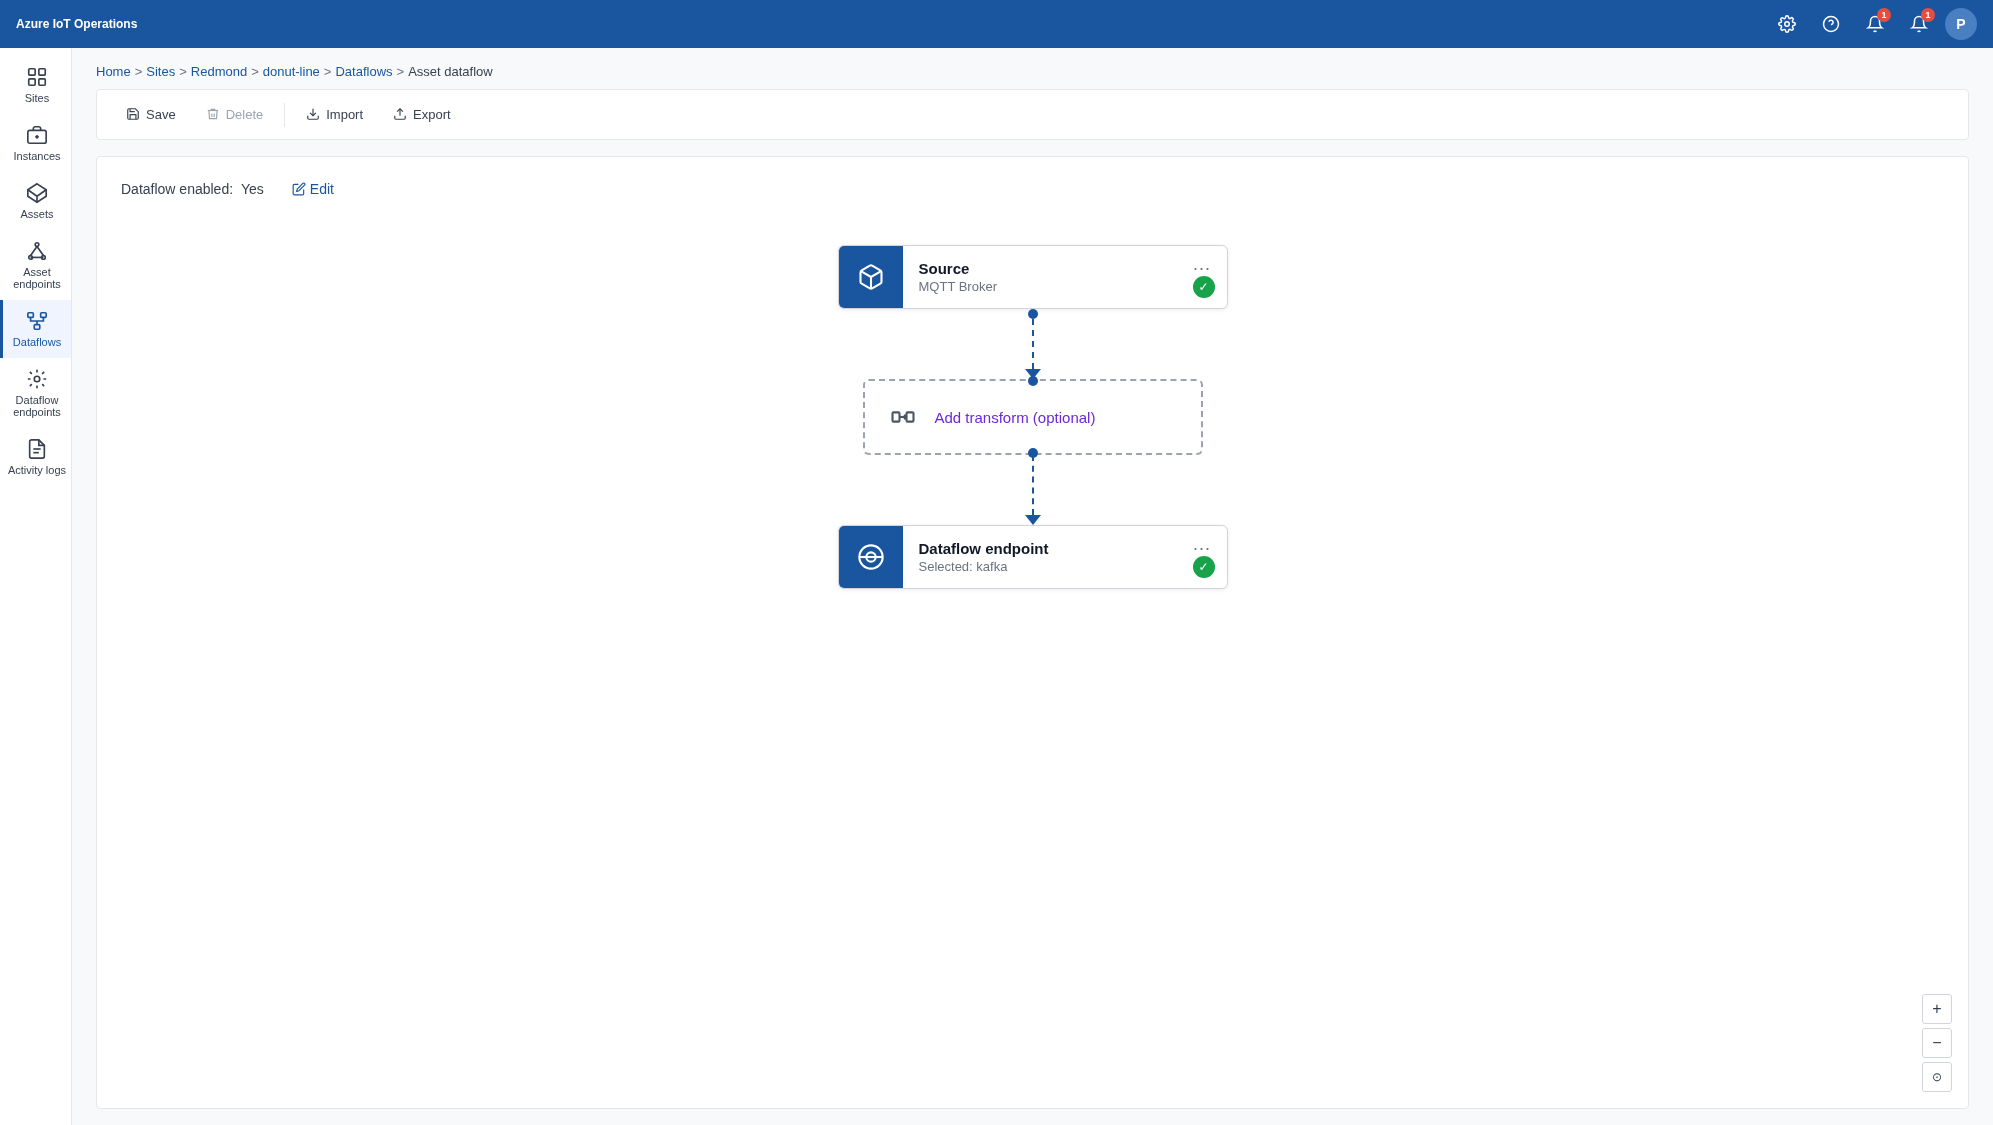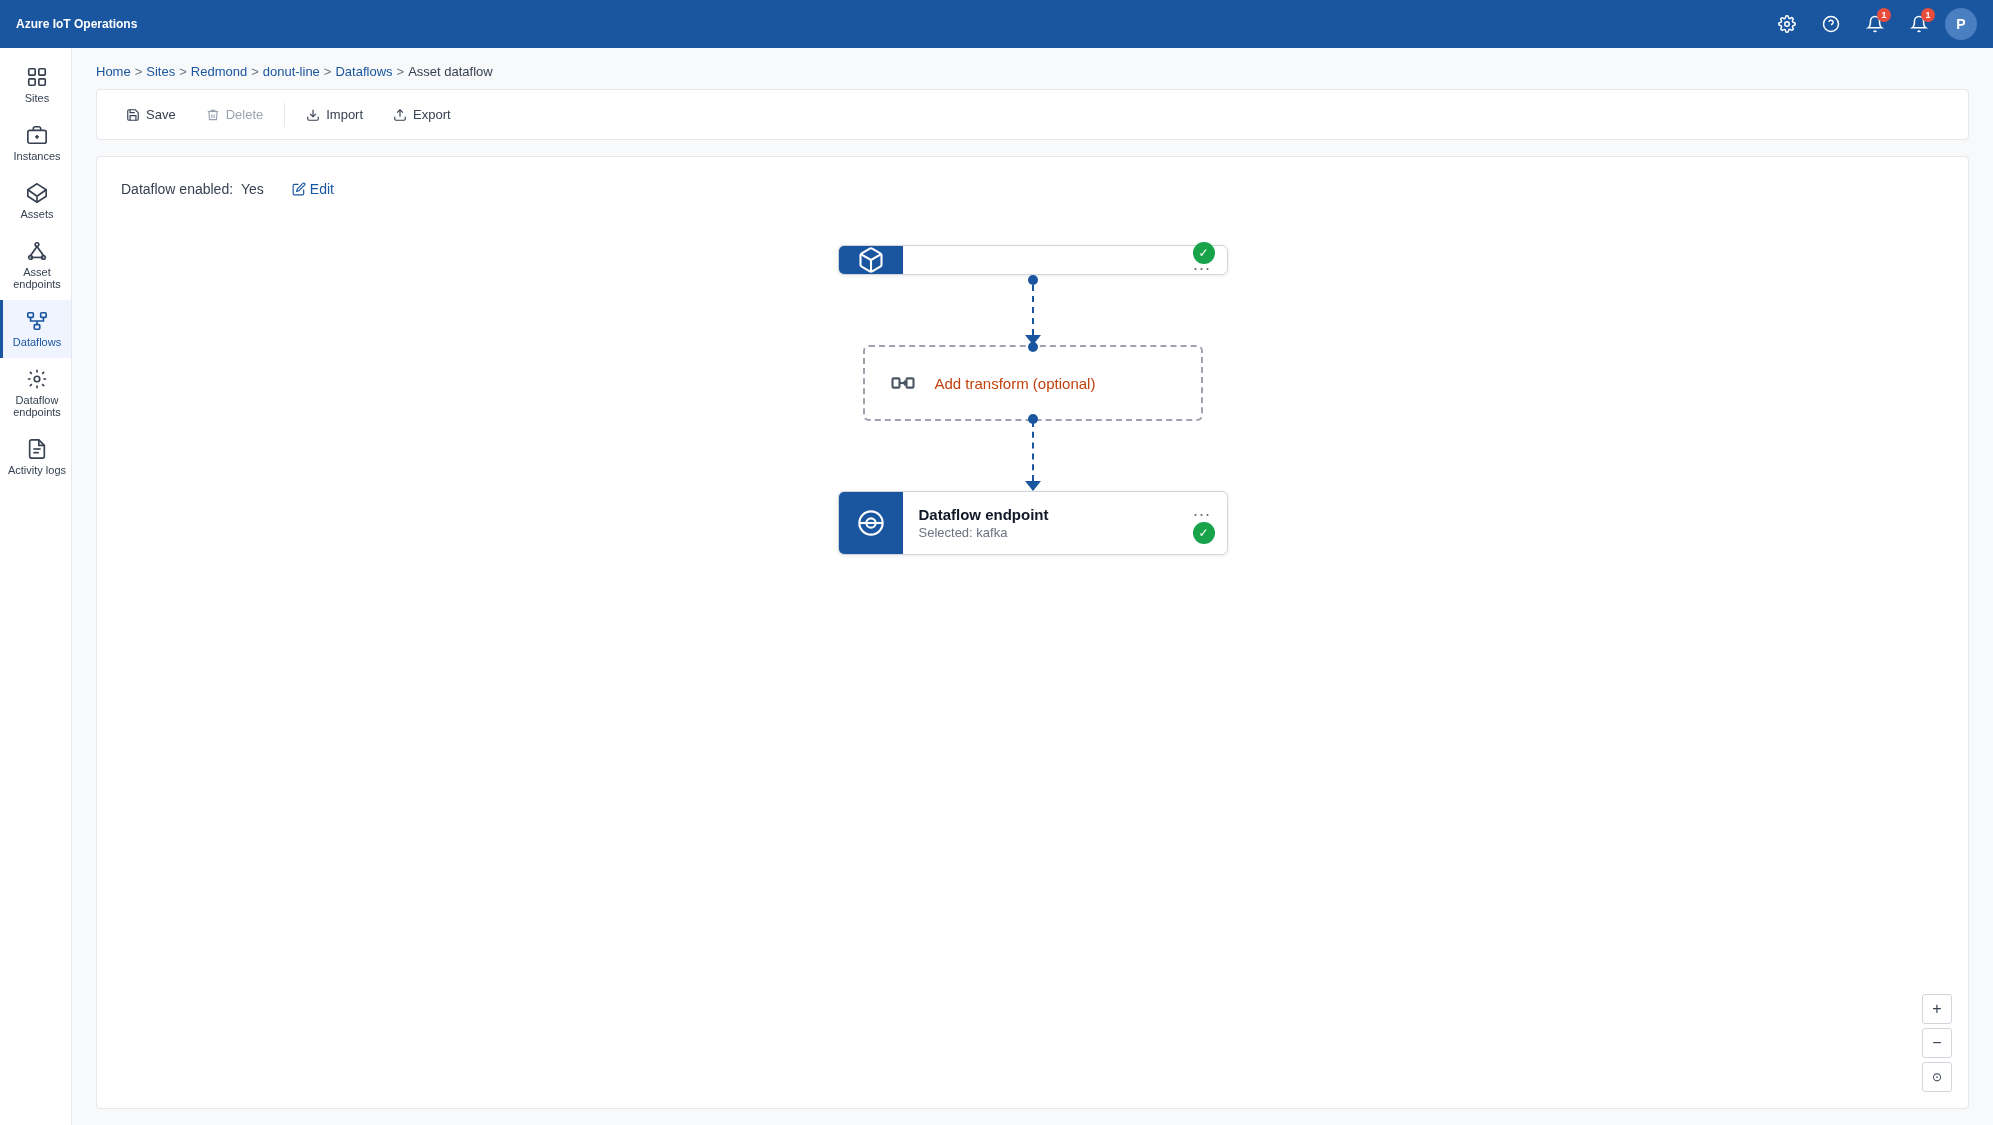--- a/index.html
+++ b/index.html
@@ -133,21 +133,21 @@
       border: 1px solid #e5e7eb;
       border-radius: 4px;
       padding: 10px 16px;
       display: flex;
       align-items: center;
       gap: 4px;
       margin-bottom: 16px;
     }
     .toolbar-btn {
       display: flex;
-      align-items: flex-end;
+      align-items: flex-start;
       gap: 6px;
       padding: 6px 12px;
       background: none;
       border: 1px solid transparent;
       border-radius: 3px;
       cursor: pointer;
       font-size: 13px;
       color: #374151;
     }
     .toolbar-btn.disabled { color: #9ca3af; cursor: default; }
@@ -264,21 +264,21 @@
       position: relative;
     }
     .flow-transform-icon {
       width: 36px; height: 36px;
       display: flex; align-items: center; justify-content: center;
       color: #4b5563;
       font-size: 20px;
     }
     .flow-transform-label {
       font-size: 15px;
-      color: #c2410c;
+      color: #6d28d9;
     }
     .flow-transform-dot-top {
       width: 10px; height: 10px;
       background: #1a56a0;
       border-radius: 50%;
       position: absolute;
       top: -5px;
       left: 50%;
       transform: translateX(-50%);
     }
@@ -500,20 +500,24 @@
         <div class="flow-diagram">
 
           <div class="flow-node">
             <div class="flow-node-icon">
               <svg width="28" height="28" viewBox="0 0 24 24" fill="none" stroke="white" stroke-width="1.8">
                 <path d="M21 16V8a2 2 0 0 0-1-1.73l-7-4a2 2 0 0 0-2 0l-7 4A2 2 0 0 0 3 8v8a2 2 0 0 0 1 1.73l7 4a2 2 0 0 0 2 0l7-4A2 2 0 0 0 21 16z"></path>
                 <polyline points="3.27 6.96 12 12.01 20.73 6.96"></polyline>
                 <line x1="12" y1="22.08" x2="12" y2="12"></line>
               </svg>
             </div>
+            <div class="flow-node-content">
+              <div class="flow-node-title">Source</div>
+              <div class="flow-node-subtitle">MQTT Broker</div>
+            </div>
             <span class="flow-node-menu">···</span>
             <div class="flow-node-check">✓</div>
           </div>
 
           <div style="display:flex; flex-direction:column; align-items:center; height:70px; position:relative; margin:0;">
             <div style="width:10px;height:10px;background:#1a56a0;border-radius:50%;margin-top:0;"></div>
             <div style="width:0;flex:1;border-left:2.5px dashed #1a56a0;"></div>
             <div style="width:0;height:0;border-left:8px solid transparent;border-right:8px solid transparent;border-top:10px solid #1a56a0;"></div>
           </div>
 

